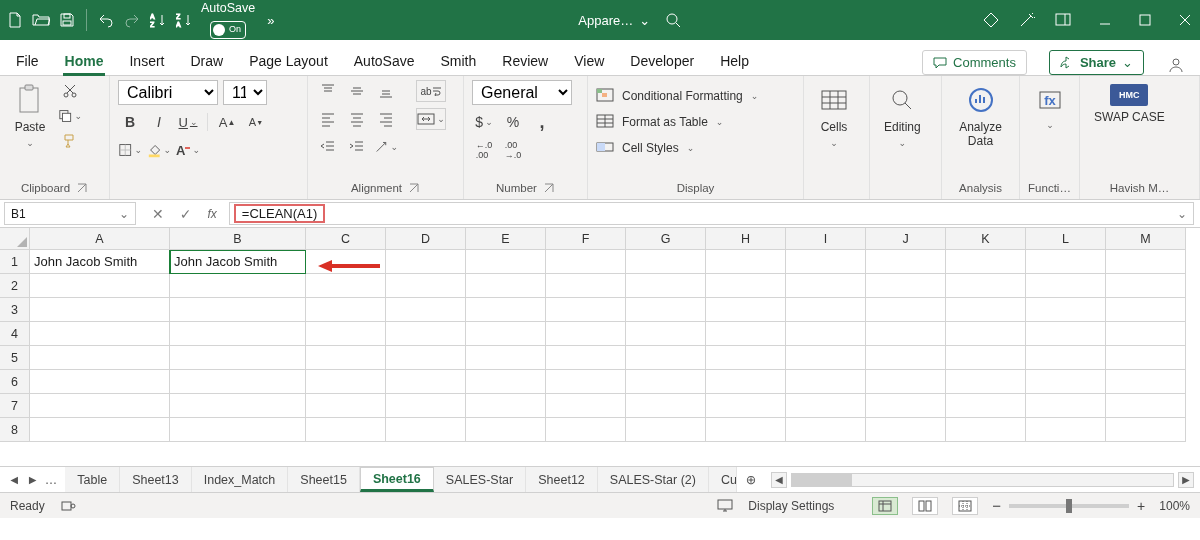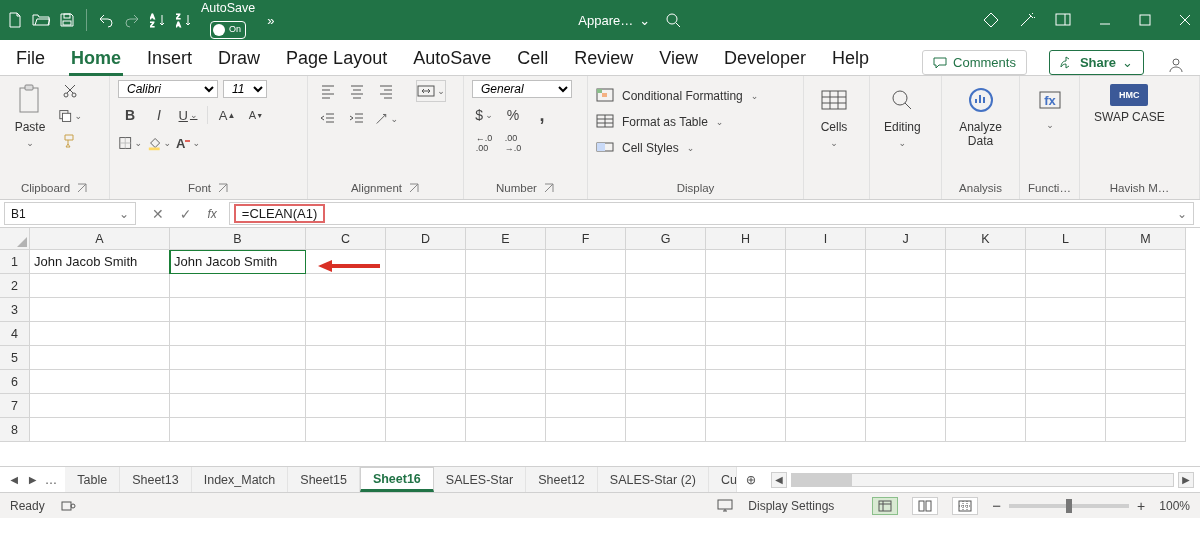--- a/index.html
+++ b/index.html
@@ -21,42 +21,42 @@
   .toggle .knob{width:12px;height:12px;border-radius:50%;background:#fff;margin-left:2px;}
   .toggle .ontxt{font-size:9px;position:absolute;right:4px;top:2px;color:#fff;}
   .tb-center{flex:1;display:flex;align-items:center;justify-content:center;gap:14px;}
   .doc-drop{display:flex;align-items:center;gap:6px;font-size:13px;}
   .search-ico{width:18px;height:18px;}
   .titleright{display:flex;align-items:center;gap:18px;margin-right:6px;}
   .winctl{display:flex;align-items:center;gap:22px;margin-left:10px;}
 
   
   .tabsrow{height:36px;background:#fff;display:flex;align-items:flex-end;padding:0 14px;gap:22px;border-bottom:1px solid var(--border);}
-  .tabsrow .tab{padding:6px 2px;font-size:18px;color:#1a1a1a;cursor:default;position:relative;}
+  .tabsrow .tab{padding:6px 2px;font-size:14px;color:#1a1a1a;cursor:default;position:relative;}
   .tabsrow .tab.active{color:var(--excel-green);font-weight:600;}
   .tabsrow .tab.active::after{content:"";position:absolute;left:0;right:0;bottom:-1px;height:3px;background:var(--excel-green);}
   .tabsrow .spacer{flex:1;}
   .tabsrow .rbtn{display:flex;align-items:center;gap:6px;border:1px solid #cfcfcf;border-radius:3px;padding:4px 10px;font-size:13px;color:var(--excel-green);background:#fff;}
   .tabsrow .sharebtn{background:var(--excel-green);color:#fff;border-color:var(--excel-green);justify-content:flex-end;}
   .tabsrow .sharebtn .chev{color:#fff;}
   .tabsrow .personico{width:20px;height:20px;display:flex;align-items:center;justify-content:center;color:#555;}
 
   
   .ribbon{height:124px;background:var(--ribbon-bg);display:flex;border-bottom:1px solid var(--border);}
   .group{border-right:1px solid #e1e1e1;display:flex;flex-direction:column;padding:4px 8px 2px;}
   .group .body{flex:1;display:flex;gap:6px;align-items:flex-start;}
   .group .label{font-size:11.5px;color:#555;text-align:center;display:flex;align-items:center;justify-content:center;gap:6px;height:18px;}
   .group .label .dlg{width:12px;height:12px;}
   .icobtn{width:24px;height:22px;display:flex;align-items:center;justify-content:center;color:#444;}
   .col{display:flex;flex-direction:column;gap:3px;}
   .row{display:flex;gap:5px;align-items:center;}
   .bigbtn{display:flex;flex-direction:column;align-items:center;gap:4px;padding:4px 6px;color:#333;}
   .bigbtn .bigico{width:32px;height:32px;display:flex;align-items:center;justify-content:center;}
   .bigbtn .chev{font-size:9px;color:#666;}
-  select, .combo{height:18px;border:1px solid #bfbfbf;background:#fff;font-size:12px;padding:0 4px;font-style:italic;}
+  select, .combo{height:25px;border:1px solid #bfbfbf;background:#fff;font-size:16px;padding:0 4px;}
   .fontname{width:100px;}
   .fontsize{width:44px;}
   .numfmt{width:100px;}
   .stylesgroup .line{display:flex;align-items:center;gap:6px;color:#333;height:24px;}
   .stylesgroup .line .ico{width:20px;height:18px;}
   .chev-s{font-size:9px;color:#666;margin-left:2px;}
   .tiny-icon{width:18px;height:18px;display:flex;align-items:center;justify-content:center;}
 
   
   .fxrow{height:28px;display:flex;align-items:stretch;border-bottom:1px solid var(--border);}
@@ -210,21 +210,21 @@
   </div>
 </div>
 
 <div class="tabsrow">
   <span class="tab">File</span>
   <span class="tab active">Home</span>
   <span class="tab">Insert</span>
   <span class="tab">Draw</span>
   <span class="tab">Page Layout</span>
   <span class="tab">AutoSave</span>
-  <span class="tab">Cell</span>
+  <span class="tab">Smith</span>
   <span class="tab">Review</span>
   <span class="tab">View</span>
   <span class="tab">Developer</span>
   <span class="tab">Help</span>
   <span class="spacer"></span>
   <div class="rbtn">
     <svg width="14" height="14" viewBox="0 0 14 14">
         <path d="M1 2h12v7H6l-3 3V9H1z" stroke="#217346" fill="none"></path>
       </svg>
     <span>Comments</span>
@@ -324,31 +324,49 @@
         <span class="icobtn">
               <span style="font-weight:700;font-size:13px;">A</span>
               <svg width="14" height="4" viewBox="0 0 14 4" style="position:relative;top:-2px;">
                 <rect width="14" height="4" fill="#d93025"></rect>
               </svg>
               <span class="chev-s">⌄</span>
             </span>
       </div>
     </div>
       </div>
-    <div class="label">
-        <span>Font</span>
-        <svg class="dlg" viewBox="0 0 12 12">
-          <path d="M2 2h8v8M2 10l8-8" stroke="#888" fill="none"></path>
-        </svg>
-      </div>
   </div>
 
   <div class="group" style="width:156px;">
     <div class="body">
         <div class="col" style="gap:6px;">
+      <div class="row">
+        <span class="icobtn">
+              <svg width="16" height="16" viewBox="0 0 16 16">
+                <path d="M2 2h12M4 5h8M4 8h8" stroke="#555"></path>
+              </svg>
+            </span>
+        <span class="icobtn">
+              <svg width="16" height="16" viewBox="0 0 16 16">
+                <path d="M4 5h8M2 8h12M4 11h8" stroke="#555"></path>
+              </svg>
+            </span>
+        <span class="icobtn">
+              <svg width="16" height="16" viewBox="0 0 16 16">
+                <path d="M4 8h8M4 11h8M2 14h12" stroke="#555"></path>
+              </svg>
+            </span>
+        <span style="width:8px;"></span>
+        <span class="icobtn" style="border:1px solid #cfcfcf;width:30px;">
+              <span style="font-size:10px;">ab</span>
+              <svg width="10" height="10" viewBox="0 0 10 10">
+                <path d="M1 2h8M1 5h5a2 2 0 0 1 0 4H3m1-2-1 2 1 2" stroke="#555" fill="none"></path>
+              </svg>
+            </span>
+      </div>
       <div class="row">
         <span class="icobtn">
               <svg width="16" height="16" viewBox="0 0 16 16">
                 <path d="M2 3h12M2 7h8M2 11h12M2 15h8" stroke="#555"></path>
               </svg>
             </span>
         <span class="icobtn">
               <svg width="16" height="16" viewBox="0 0 16 16">
                 <path d="M2 3h12M4 7h8M2 11h12M4 15h8" stroke="#555"></path>
               </svg>

